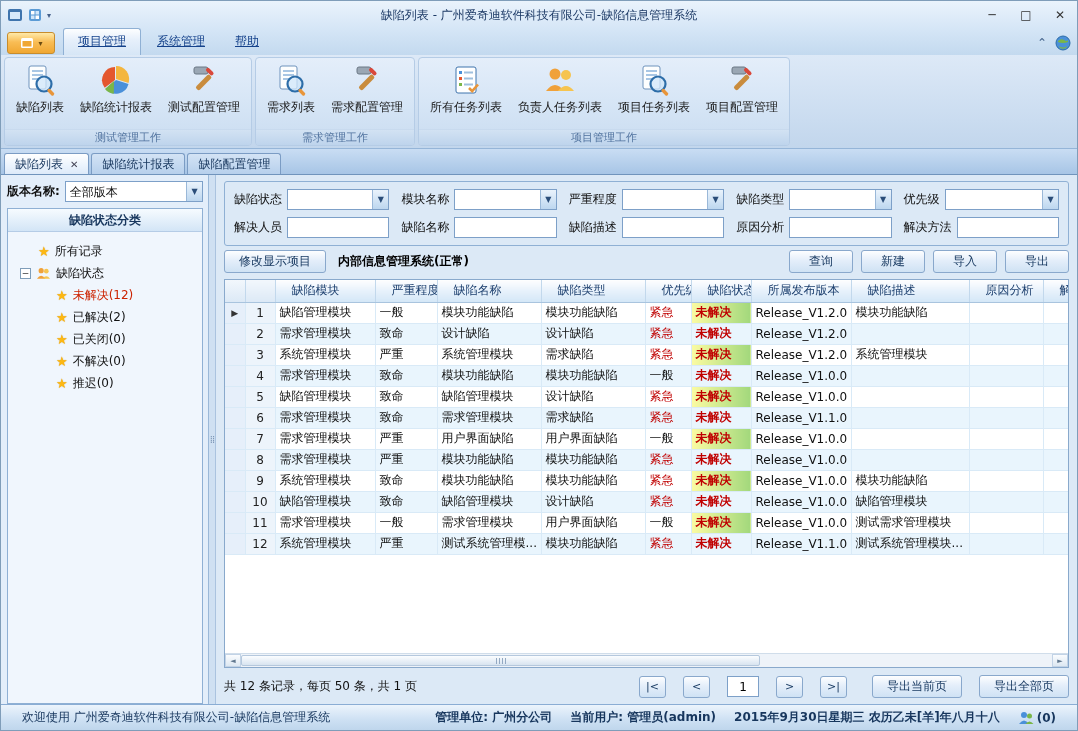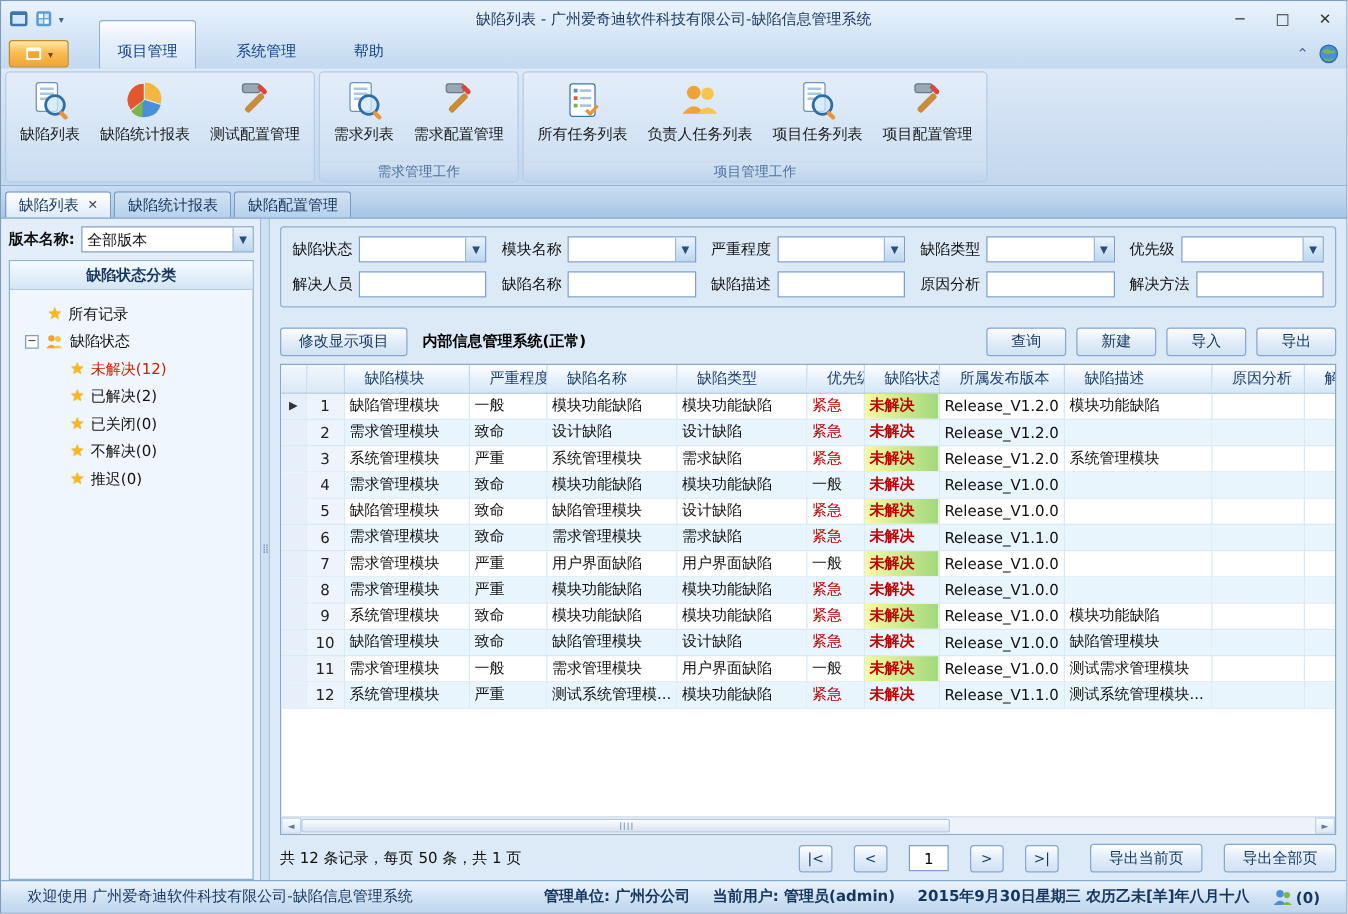--- a/index.html
+++ b/index.html
@@ -14,21 +14,21 @@
   .qat svg { width:16px; height:16px; display:block; }
   .qatarrow { font-size:8px; color:#44608a; }
   .title { position:absolute; left:0; right:0; text-align:center; color:#1d3a66; }
   .winbtns { margin-left:auto; display:flex; z-index:2; }
   .winbtn { width:34px; height:22px; display:flex; align-items:center; justify-content:center; color:#333; font-size:12px; cursor:default; }
   .ribbontabs { height:26px; display:flex; align-items:flex-end; padding:0 6px 0 4px; }
   .appbtn { width:48px; height:22px; margin:0 6px 1px 2px; border-radius:3px; border:1px solid #c78c2d;
     background:linear-gradient(#ffe9a8,#f9bd55 45%,#f0a732); display:flex; align-items:center; justify-content:center; gap:3px; }
   .appbtn svg { width:14px; height:14px; }
   .appbtn .arr { font-size:8px; color:#6b4b10; }
-  .rtab { padding:16px 14px 5px; margin-left:18px; color:#15428b; border-radius:3px 3px 0 0; white-space:nowrap; }
+  .rtab { padding:4px 14px 5px; margin-left:2px; color:#15428b; border-radius:3px 3px 0 0; white-space:nowrap;text-decoration:underline; }
   .rtab.active { background:linear-gradient(#fdfeff,#e7f0fb 40%,#d6e6f6); border:1px solid #8fb0d4; border-bottom:none; }
   .ribbon-right { margin-left:auto; display:flex; align-items:center; gap:8px; padding-bottom:4px; }
   .chev { color:#49688f; font-size:12px; }
   .globe svg { width:16px; height:16px; display:block; }
 
   
   .ribbon { height:94px; background:linear-gradient(#dde9f7,#cadcf0 70%,#c2d6ec); border-bottom:1px solid #95b5d8; display:flex; gap:3px; padding:2px 2px 2px 3px; }
   .rgroup { display:flex; flex-direction:column; border:1px solid #b5cce6; border-radius:4px; background:linear-gradient(#e4eefa,#d4e4f5 60%,#cadcf0); }
   .rbtns { flex:1; display:flex; align-items:stretch; padding:3px 3px 0; }
   .rbtn { display:flex; flex-direction:column; align-items:center; gap:3px; padding:3px 8px 1px; border-radius:3px; min-width:54px; cursor:default; }
@@ -69,21 +69,21 @@
   
   .fpanel { border:1px solid #8fb0d4; border-radius:3px; padding:7px 9px; display:grid;
     grid-template-columns:repeat(5,1fr); gap:7px 12px; }
   .ffield { display:flex; align-items:center; gap:5px; min-width:0; }
   .flabel { white-space:nowrap; }
   .fctrl { flex:1; height:21px; background:#fff; border:1px solid #7da0c8; display:flex; min-width:0; overflow:hidden; }
   .fctrl input { flex:1; border:none; outline:none; min-width:0; font:inherit; padding-left:4px; background:transparent; }
   .fctrl .dd { width:16px; background:linear-gradient(#eaf3fc,#bdd7ef); border-left:1px solid #9ab8d8; display:flex; align-items:center; justify-content:center; font-size:8px; color:#2a4d79; }
 
   
-  .trow { display:flex; align-items:center; gap:12px; margin:16px 0 6px; }
+  .trow { display:flex; align-items:center; gap:12px; margin:4px 0 6px; }
   .btn { height:23px; padding:0 14px; border:1px solid #89a8cc; border-radius:3px; font:inherit; color:#14365e;
     background:linear-gradient(#fdfeff,#e4eefa 45%,#cfe2f4); display:inline-flex; align-items:center; justify-content:center; white-space:nowrap; cursor:default; }
   .syslabel { font-weight:bold; color:#000; }
   .spacer { flex:1; }
   .trow .btn.cmd { min-width:64px; margin-left:0; }
   .trow .gapset { display:flex; gap:8px; }
 
   
   .gridwrap { flex:1; border:1px solid #89a9cc; background:#fff; display:flex; flex-direction:column; overflow:hidden; min-height:0; }
   .gridscroll { flex:1; overflow:hidden; }
@@ -210,20 +210,21 @@
             <span class="icn">
               <svg viewBox="0 0 32 32">
                 <rect x="13.5" y="9" width="5" height="19" rx="2" transform="rotate(45 16 18)" fill="#c98c3d"></rect>
                 <rect x="6" y="3" width="14" height="7" rx="2" fill="#9aa7b4" stroke="#6b7885"></rect>
                 <rect x="20" y="3" width="9" height="4" rx="2" transform="rotate(45 20 3)" fill="#d9483b"></rect>
               </svg>
             </span>
             <span class="rlbl">测试配置管理</span>
           </div>
         </div>
+        <div class="rgtitle">测试管理工作</div>
       </div>
       <div class="rgroup">
         <div class="rbtns">
           <div class="rbtn">
             <span class="icn">
               <svg viewBox="0 0 32 32">
                 <rect x="5" y="2" width="17" height="23" rx="2" fill="#fdfefe" stroke="#6f93bc"></rect>
                 <rect x="8" y="6" width="11" height="2" fill="#a8c6e4"></rect>
                 <rect x="8" y="10" width="11" height="2" fill="#a8c6e4"></rect>
                 <rect x="8" y="14" width="8" height="2" fill="#a8c6e4"></rect>

